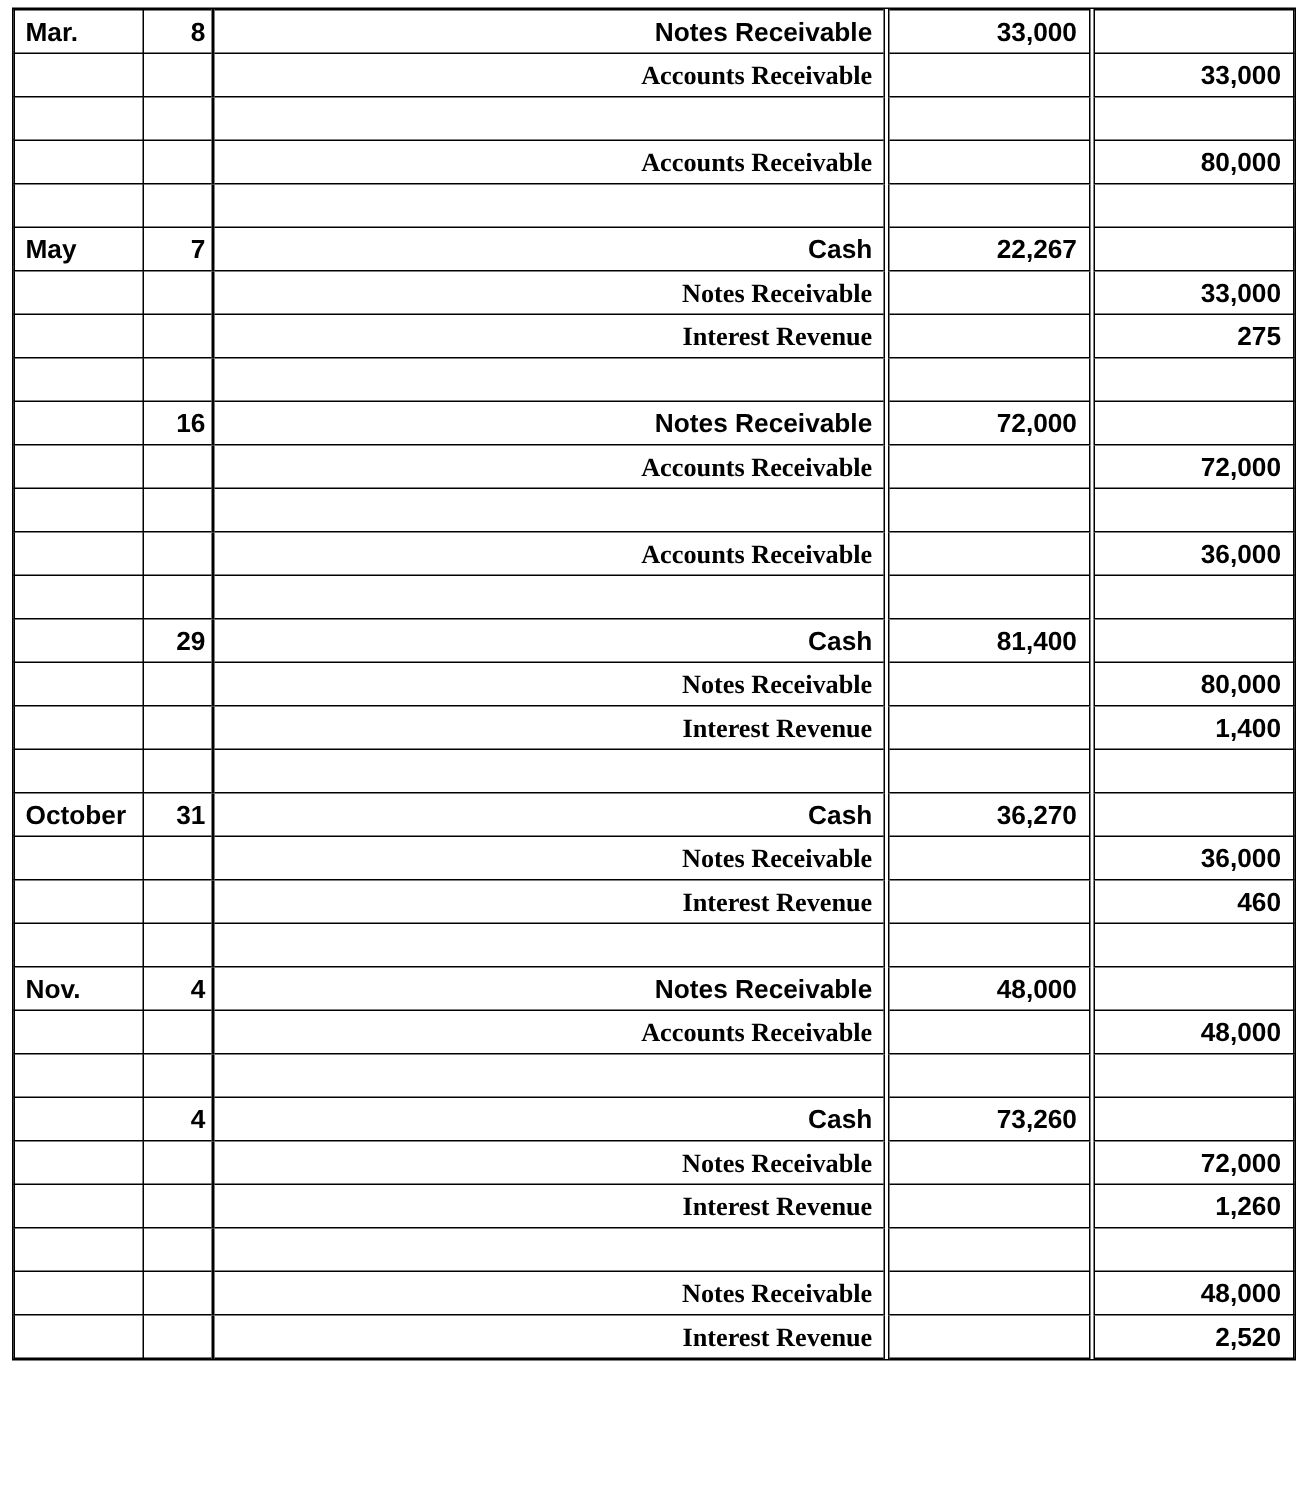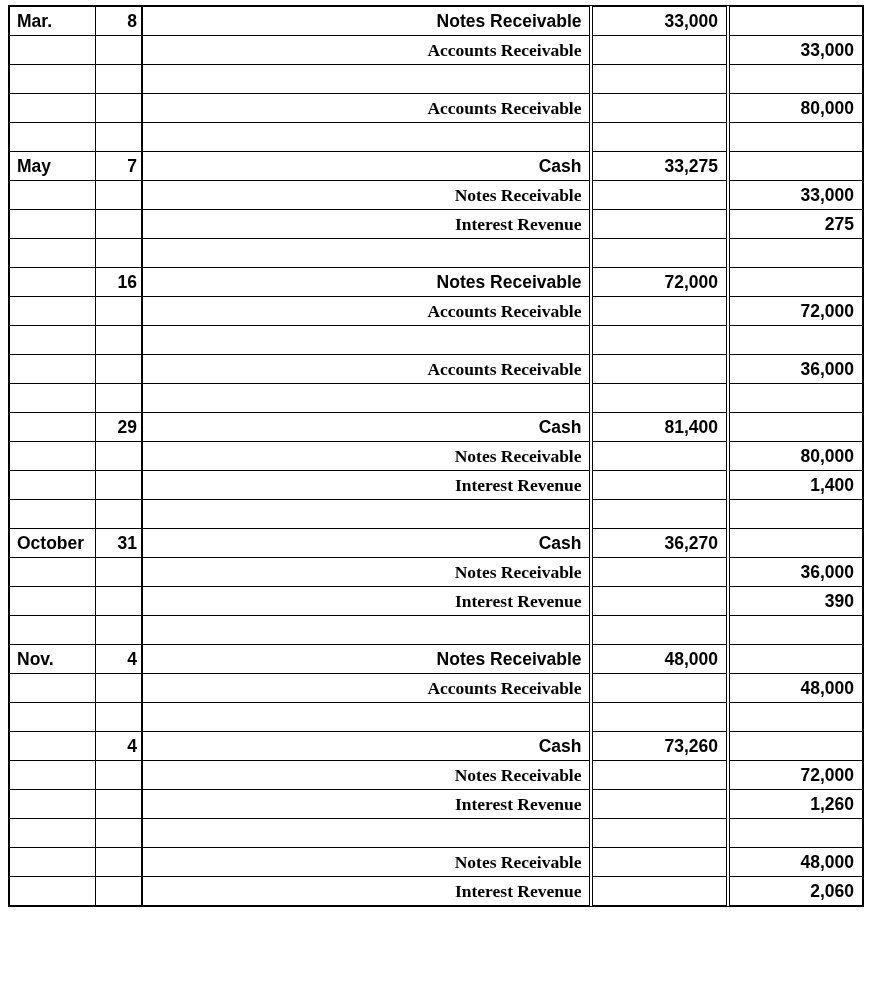--- a/index.html
+++ b/index.html
@@ -123,21 +123,21 @@
             <td class="cell-month"></td>
             <td class="cell-day"></td>
             <td class="cell-desc"></td>
             <td class="cell-debit"></td>
             <td class="cell-credit"></td>
           </tr>
           <tr>
             <td class="cell-month">May</td>
             <td class="cell-day">7</td>
             <td class="cell-desc">Cash</td>
-            <td class="cell-debit">33,275</td>
+            <td class="cell-debit">22,267</td>
             <td class="cell-credit"></td>
           </tr>
           <tr>
             <td class="cell-month"></td>
             <td class="cell-day"></td>
             <td class="cell-desc"><span class="indent">Notes Receivable</span></td>
             <td class="cell-debit"></td>
             <td class="cell-credit">33,000</td>
           </tr>
           <tr>
@@ -229,21 +229,21 @@
             <td class="cell-day"></td>
             <td class="cell-desc"><span class="indent">Notes Receivable</span></td>
             <td class="cell-debit"></td>
             <td class="cell-credit">36,000</td>
           </tr>
           <tr>
             <td class="cell-month"></td>
             <td class="cell-day"></td>
             <td class="cell-desc"><span class="indent">Interest Revenue</span></td>
             <td class="cell-debit"></td>
-            <td class="cell-credit">390</td>
+            <td class="cell-credit">460</td>
           </tr>
           <tr class="spacer">
             <td class="cell-month"></td>
             <td class="cell-day"></td>
             <td class="cell-desc"></td>
             <td class="cell-debit"></td>
             <td class="cell-credit"></td>
           </tr>
           <tr>
             <td class="cell-month">Nov.</td>
@@ -299,18 +299,18 @@
             <td class="cell-day"></td>
             <td class="cell-desc"><span class="indent">Notes Receivable</span></td>
             <td class="cell-debit"></td>
             <td class="cell-credit">48,000</td>
           </tr>
           <tr>
             <td class="cell-month"></td>
             <td class="cell-day"></td>
             <td class="cell-desc"><span class="indent">Interest Revenue</span></td>
             <td class="cell-debit"></td>
-            <td class="cell-credit">2,060</td>
+            <td class="cell-credit">2,520</td>
           </tr>
         </tbody>
     </table>
   </div>
 </div>
 
 </body></html>

